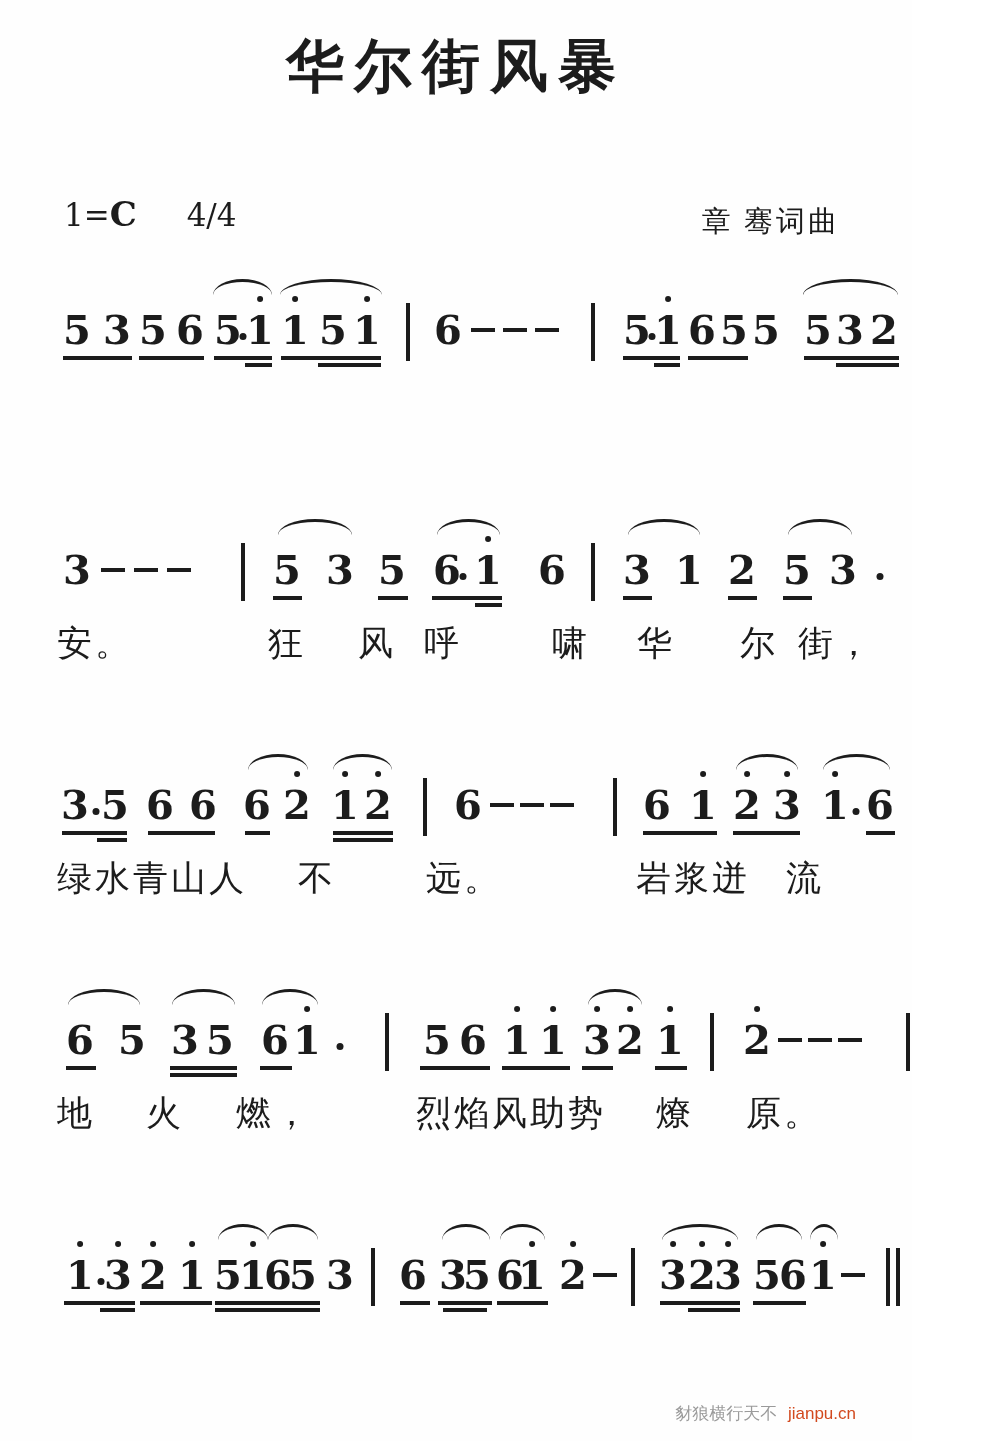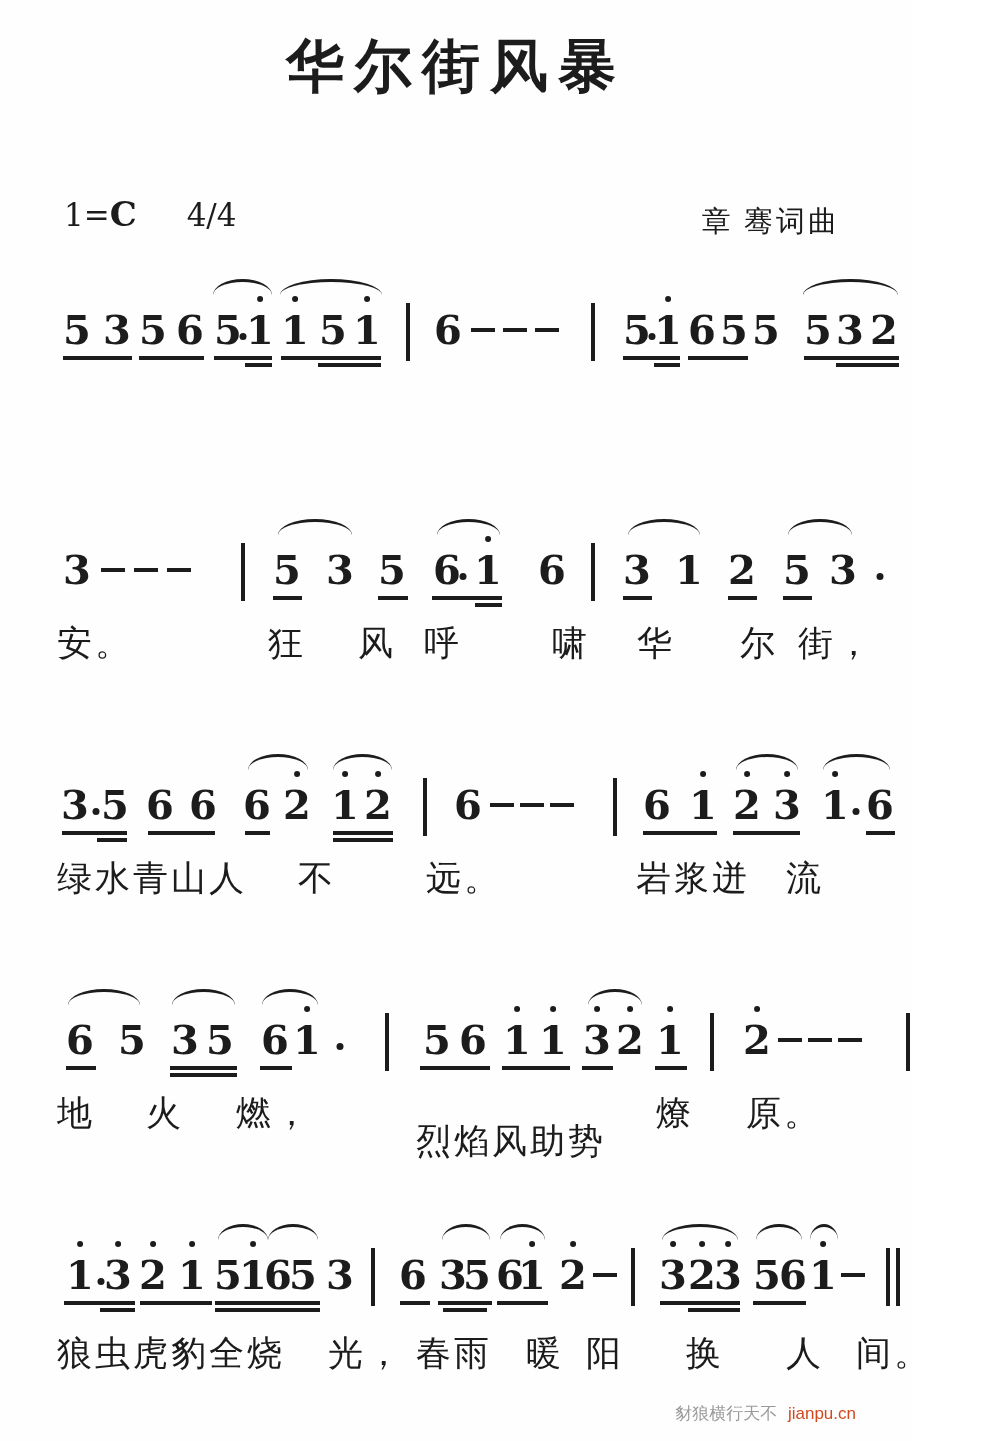--- a/index.html
+++ b/index.html
@@ -216,21 +216,21 @@
         <div class="tk note" style="left: 757px;">2<div class="hd"></div></div>
         <div class="tk dash" style="left: 790px;"></div>
         <div class="tk dash" style="left: 820px;"></div>
         <div class="tk dash" style="left: 850px;"></div>
         <div class="tk bar" style="left: 908px;"></div>
       </div>
       <div class="lyline" style="top: 1090px;">
         <div class="lyr" style="left: 57px;">地</div>
         <div class="lyr" style="left: 146px;">火</div>
         <div class="lyr" style="left: 236px;">燃，</div>
-        <div class="lyr" style="left: 416px; margin-top: 28px;">烈焰风助势</div>
+        <div class="lyr" style="left: 416px;">烈焰风助势</div>
         <div class="lyr" style="left: 656px;">燎</div>
         <div class="lyr" style="left: 746px;">原。</div>
       </div>
       <div class="mline" style="top: 1253px;">
         <div class="slur" style="left: 218px; width: 50px;"></div>
         <div class="slur" style="left: 268px; width: 50px;"></div>
         <div class="slur" style="left: 442px; width: 48px;"></div>
         <div class="slur" style="left: 500px; width: 45px;"></div>
         <div class="slur" style="left: 662px; width: 76px;"></div>
         <div class="slur" style="left: 756px; width: 46px;"></div>
@@ -268,29 +268,19 @@
         <div class="tk bar" style="left: 633px;"></div>
         <div class="tk note" style="left: 673px;">3<div class="hd"></div></div>
         <div class="tk note" style="left: 702px;">2<div class="hd"></div></div>
         <div class="tk note" style="left: 728px;">3<div class="hd"></div></div>
         <div class="tk note" style="left: 767px;">5</div>
         <div class="tk note" style="left: 793px;">6</div>
         <div class="tk note" style="left: 823px;">1<div class="hd"></div></div>
         <div class="tk dash" style="left: 853px;"></div>
         <div class="tk dbar" style="left: 893px;"></div>
       </div>
-      <div class="lyline" style="top: 1330px;">
-        <div class="lyr" style="left: 57px;">狼虫虎豹全烧</div>
-        <div class="lyr" style="left: 328px;">光，</div>
-        <div class="lyr" style="left: 416px;">春雨</div>
-        <div class="lyr" style="left: 526px;">暖</div>
-        <div class="lyr" style="left: 586px;">阳</div>
-        <div class="lyr" style="left: 686px;">换</div>
-        <div class="lyr" style="left: 786px;">人</div>
-        <div class="lyr" style="left: 856px;">间。</div>
-      </div>
     </div>
 
   <div class="watermark">
     <span style="color: rgb(154, 154, 154);">豺狼横行天不</span>
     <span style="color: rgb(210, 73, 30); margin-left: 6px;">jianpu.cn</span>
   </div>
 </div>
 
 </body></html>

